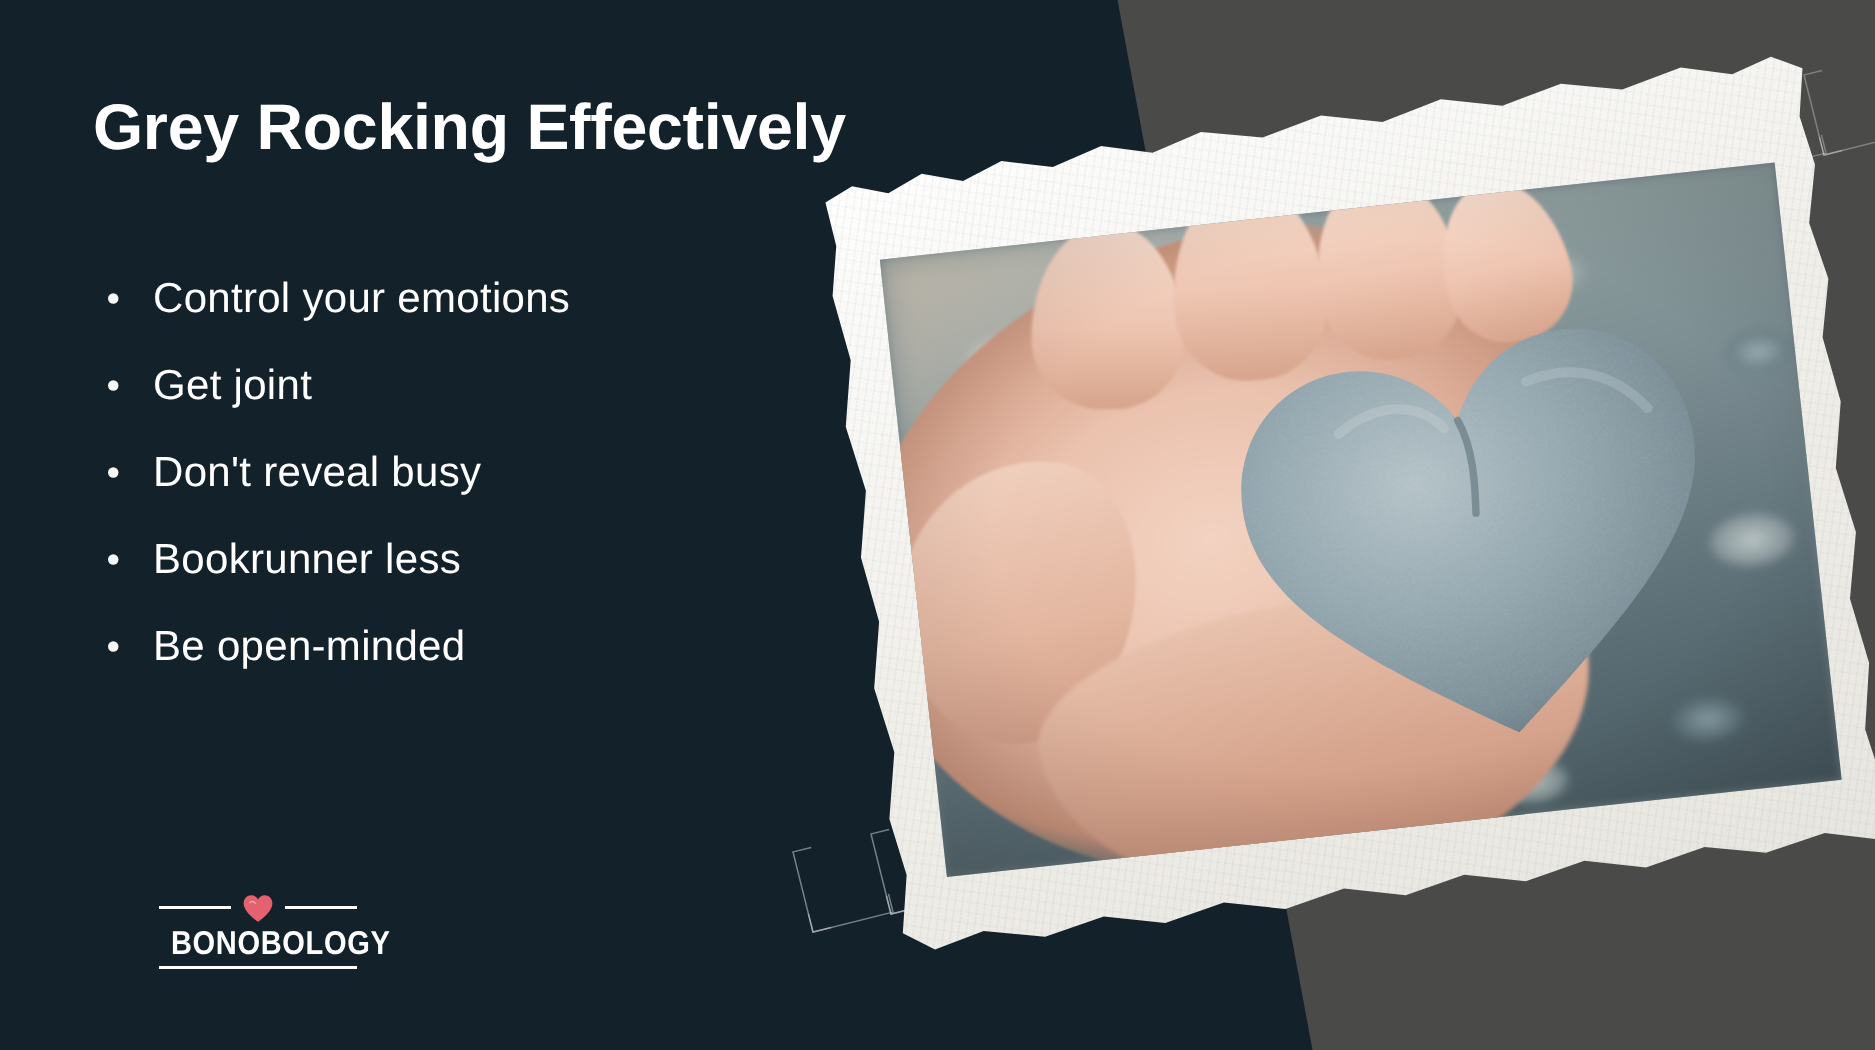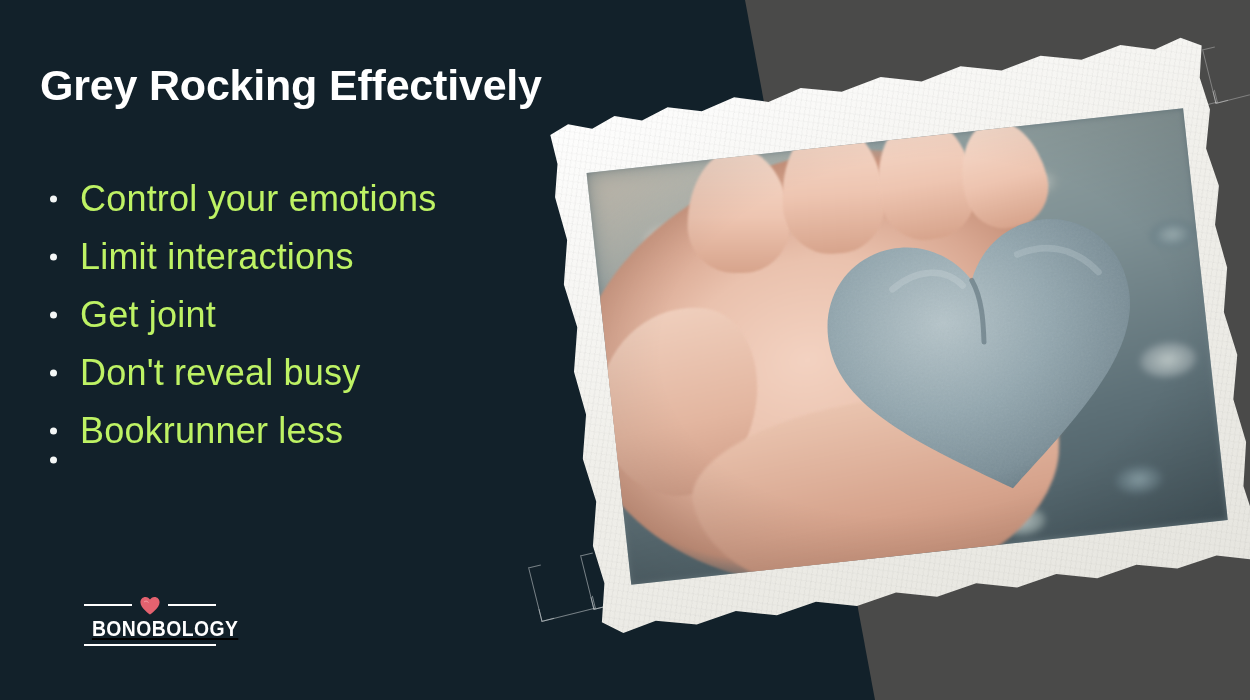--- a/index.html
+++ b/index.html
@@ -28,47 +28,47 @@
   }
   .chev .v{left:0;top:0;width:13px;height:56px;border:1.4px solid rgba(255,255,255,.40);border-right:none;box-sizing:border-box;}
   .chev .h{left:0;bottom:0;width:56px;height:13px;border:1.4px solid rgba(255,255,255,.40);border-top:none;box-sizing:border-box;}
   .chev.dark .v,.chev.dark .h{border-color:rgba(255,255,255,.30);}
   .chev.light .v,.chev.light .h{border-color:rgba(200,205,208,.55);}
 
   #chev-tr{top:44px;left:1052px;}
   #chev-bl{top:524px;left:534px;}
 
   
-  .left-col{position:absolute;left:40px;top:0;width:600px;height:700px;}
+  .left-col{position:absolute;left:62px;top:0;width:600px;height:700px;}
   .title{
     position:absolute;left:0;top:62px;
     font-size:43px;font-weight:bold;color:#ffffff;
     letter-spacing:-0.2px;line-height:1.1;
     white-space:nowrap;
   }
   ul.bullets{
     position:absolute;left:0;top:170px;margin:0;padding:0;list-style:none;
   }
   ul.bullets li{
     position:relative;
-    color:#bef264;
-    font-size:36px;
+    color:#ffffff;
+    font-size:28px;
     line-height:58px;
     padding-left:40px;
     font-weight:400;
     letter-spacing:0.2px;
     white-space:nowrap;
   }
   ul.bullets li .dot{
     position:absolute;left:10px;top:50%;transform:translateY(-50%);
     width:7px;height:7px;border-radius:50%;background:#f4f7f6;
   }
 
   
-  .logo{position:absolute;left:44px;top:596px;width:132px;text-decoration:underline;}
+  .logo{position:absolute;left:44px;top:596px;width:132px;}
   .logo-top{display:flex;align-items:center;justify-content:center;height:18px;}
   .logo-rule{height:2px;background:#ffffff;flex:1;}
   .logo-heart{
     width:22px;height:19px;margin:0 7px;position:relative;flex:none;
   }
   .logo-heart svg{display:block;width:22px;height:19px;}
   .logo-word{
     margin-top:3px;text-align:center;color:#ffffff;
     font-size:22px;font-weight:bold;letter-spacing:0.5px;
     font-family:"Liberation Sans Narrow","Liberation Sans",sans-serif;
@@ -259,36 +259,33 @@
 
     <div class="title">Grey Rocking Effectively</div>
 
     <ul class="bullets">
       <li>
         <span class="dot"></span>
         <span>Control your emotions</span>
       </li>
       <li>
         <span class="dot"></span>
-        <span>Limit interactions</span>
-      </li>
-      <li>
-        <span class="dot"></span>
         <span>Get joint</span>
       </li>
       <li>
         <span class="dot"></span>
         <span>Don't reveal busy</span>
       </li>
       <li>
         <span class="dot"></span>
         <span>Bookrunner less</span>
       </li>
       <li>
         <span class="dot"></span>
+        <span>Be open-minded</span>
       </li>
     </ul>
 
     <div class="logo">
       <div class="logo-top">
         <span class="logo-rule"></span>
         <span class="logo-heart">
           <svg viewBox="0 0 24 21" xmlns="http://www.w3.org/2000/svg">
             <path d="M12 20.5 C12 20.5 1.4 13.6 1.4 7.0 C1.4 3.4 4.0 1.0 7.0 1.0 C9.3 1.0 11.1 2.3 12 4.0 C12.9 2.3 14.7 1.0 17.0 1.0 C20.0 1.0 22.6 3.4 22.6 7.0 C22.6 13.6 12 20.5 12 20.5 Z" fill="#e4626f"></path>
             <path d="M6.0 6.2 C7.6 5.3 9.2 5.6 10.0 6.9" stroke="#f5a0a8" stroke-width="1.1" fill="none" stroke-linecap="round"></path>

